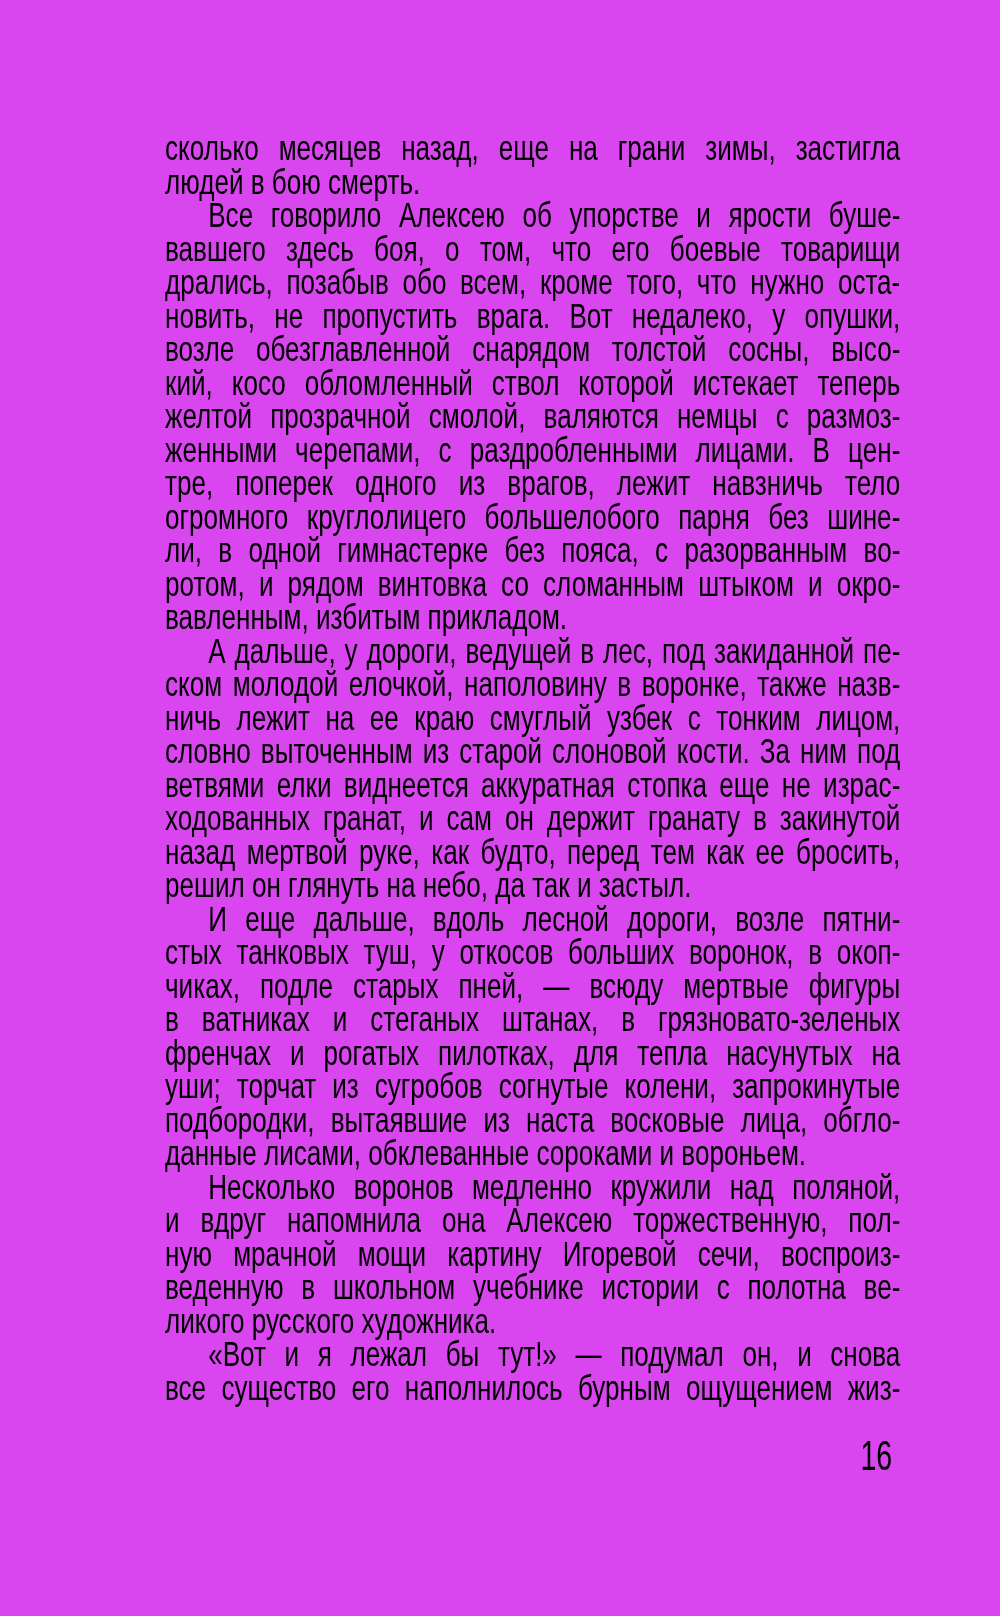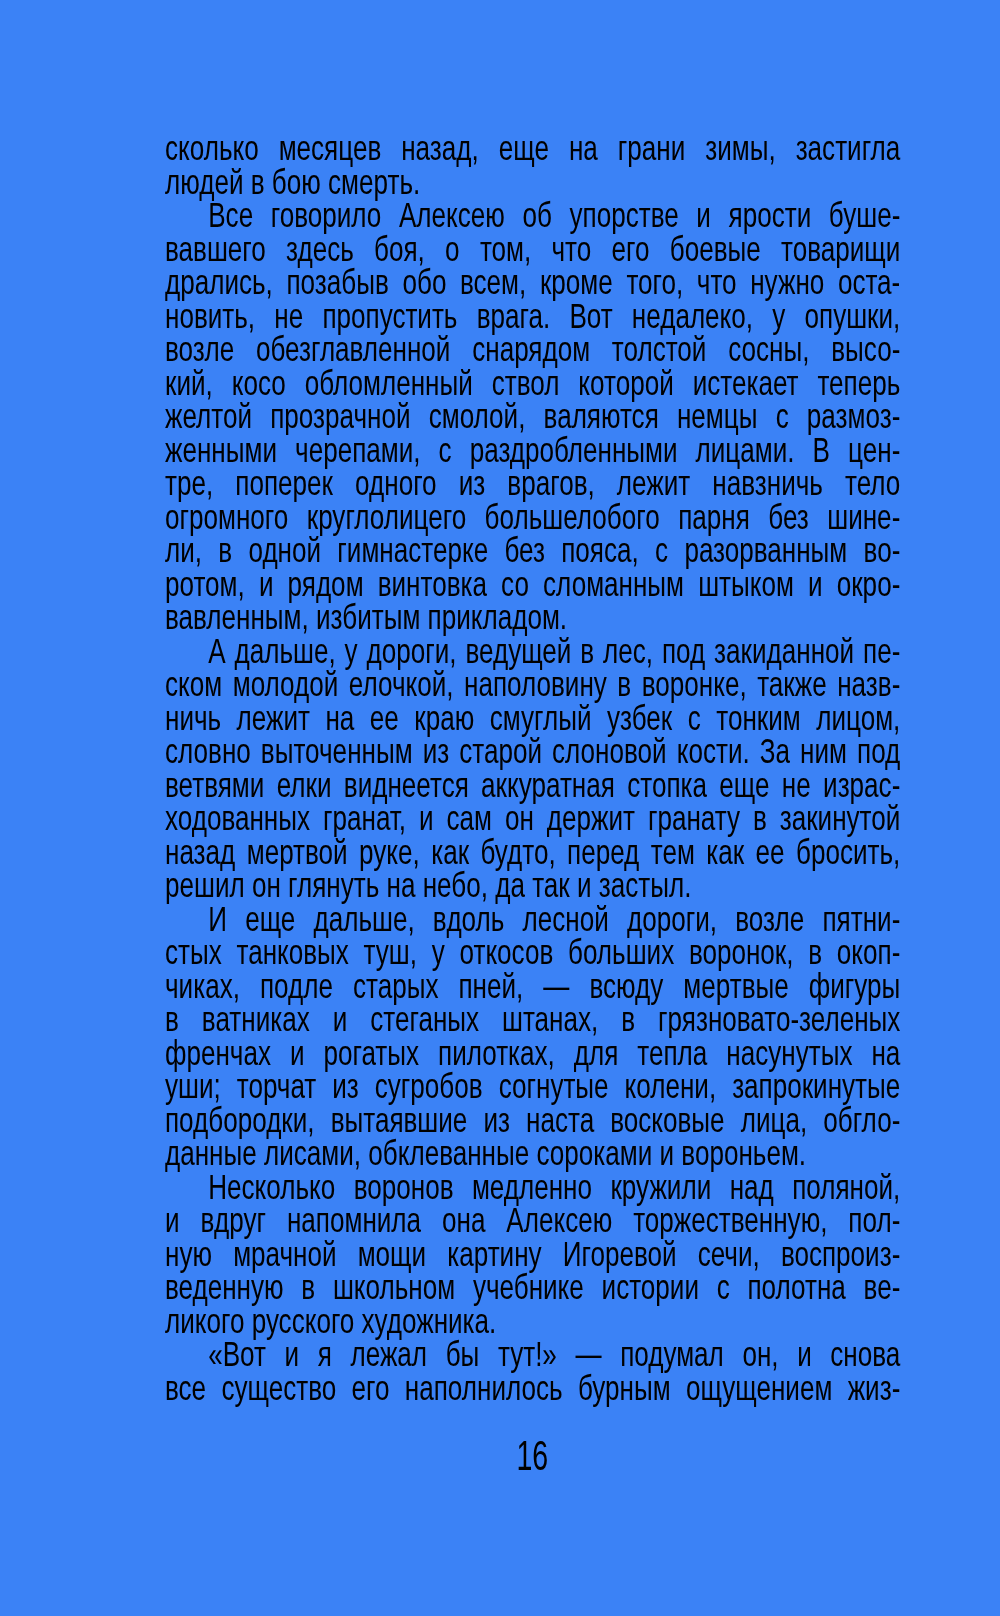--- a/index.html
+++ b/index.html
@@ -4,21 +4,21 @@
 <style>
   html, body {
     margin: 0;
     padding: 0;
     background: #ffffff;
   }
   .book-page {
     position: relative;
     width: 1000px;
     height: 1616px;
-    background: #3b82f6;
+    background: #d946ef;
     overflow: hidden;
   }
   .text-column {
     position: absolute;
     left: 165px;
     top: 131px;
     width: 735px;
   }
   .text-inner {
     width: 987px;
@@ -42,21 +42,21 @@
   }
   .line.end {
     text-align-last: left;
     word-spacing: 0;
   }
   .page-number {
     position: absolute;
     left: 165px;
     top: 1432px;
     width: 735px;
-    text-align: center;
+    text-align: right;
     font-family: "Liberation Sans", sans-serif;
     font-size: 42px;
     line-height: 48px;
     color: #000000;
   }
   .page-number-inner {
     display: inline-block;
     transform: scaleX(0.68);
     transform-origin: 50% 50%;
   }

